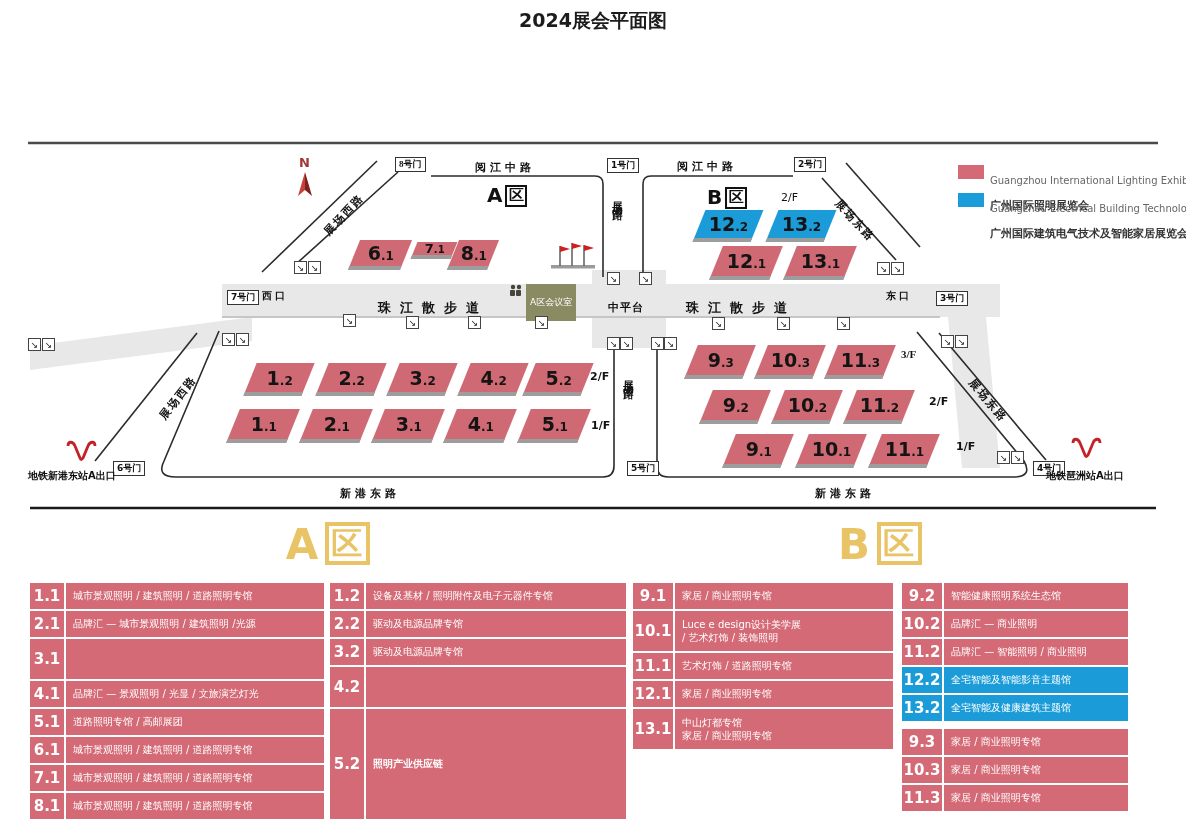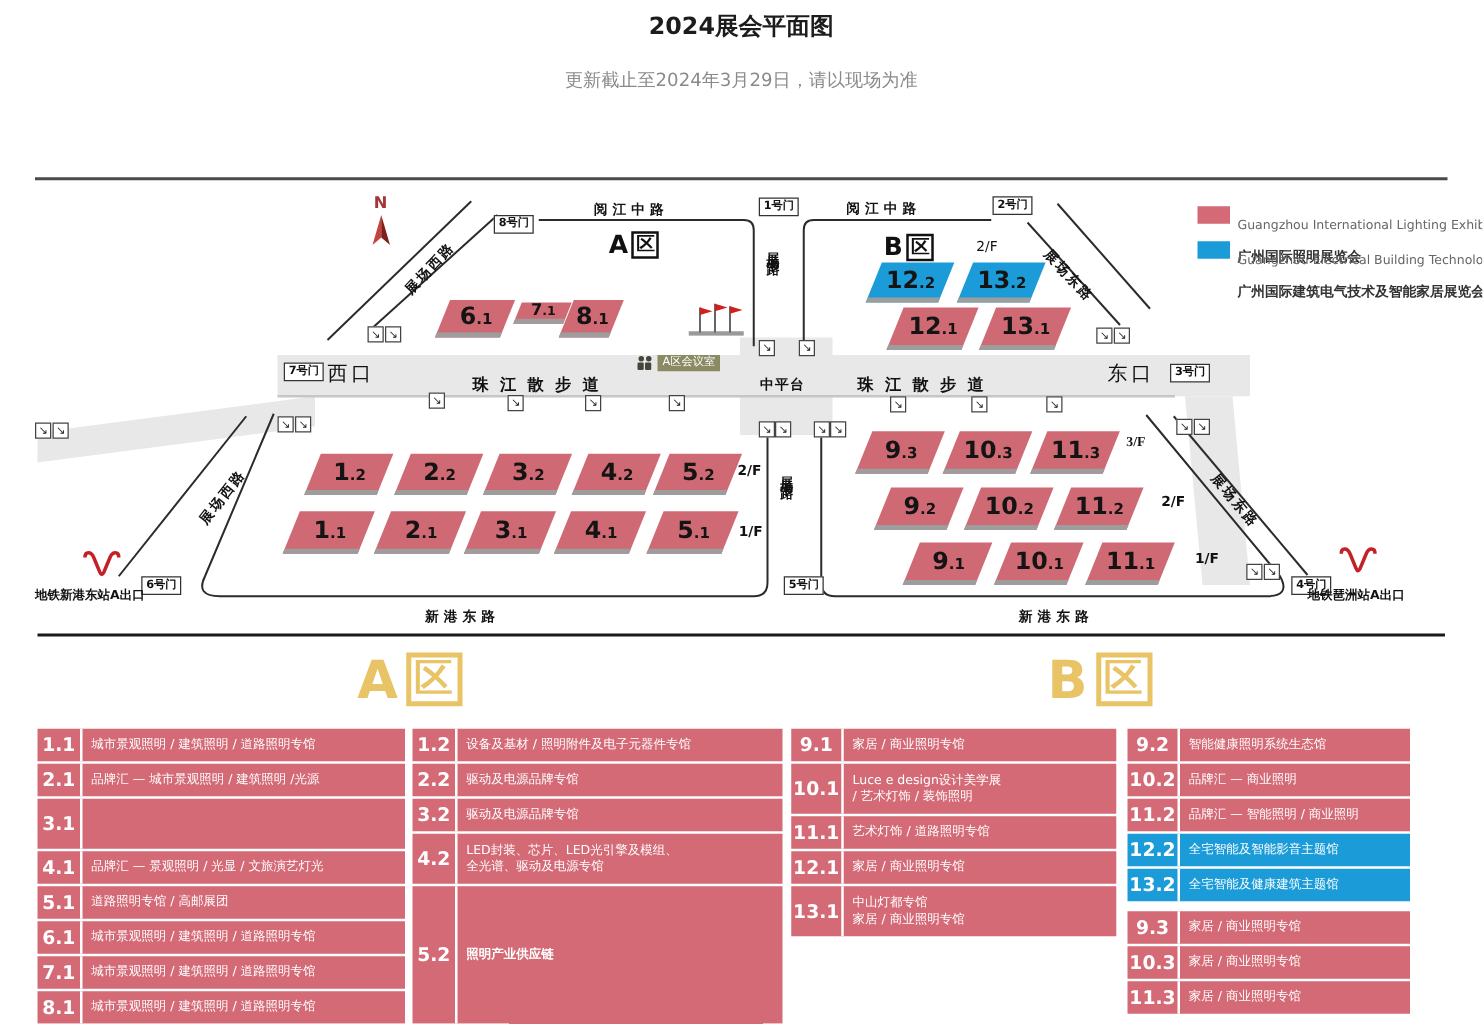--- a/index.html
+++ b/index.html
@@ -10,31 +10,31 @@
   .subtitle{position:absolute;top:55px;left:0;width:100%;text-align:center;
             font-size:14.5px;color:#8a8a8a;}
   .map-svg{position:absolute;left:0;top:0;width:1186px;height:819px;pointer-events:none;}
 
   
   .lbl{position:absolute;color:#111;white-space:nowrap;}
   .road{font-weight:bold;font-size:11px;letter-spacing:4px;}
   .droad{font-weight:bold;font-size:11px;letter-spacing:2px;transform-origin:center;}
   .vroad{font-weight:bold;font-size:10.5px;letter-spacing:3px;writing-mode:vertical-rl;}
   .pearl{font-weight:bold;font-size:13px;letter-spacing:9px;}
-  .exit{font-weight:normal;font-size:16px;letter-spacing:3px;}
+  .exit{font-weight:bold;font-size:10px;letter-spacing:3px;}
   .plat{font-weight:bold;font-size:11px;letter-spacing:1px;}
   .fl{position:absolute;font-size:11px;font-weight:bold;color:#111;}
   .compassN{position:absolute;font-size:13px;font-weight:bold;color:#a33636;}
   .gate{position:absolute;border:1.5px solid #333;background:#fff;font-size:9px;
         font-weight:bold;padding:2px 3px;white-space:nowrap;color:#111;line-height:1;}
   .esc{position:absolute;width:13px;height:13px;border:1px solid #444;background:#fff;
        font-size:9px;line-height:12px;text-align:center;color:#222;box-sizing:border-box;}
   .metro-lbl{position:absolute;font-size:10px;font-weight:bold;color:#111;white-space:nowrap;}
   .meet{position:absolute;background:#8a8a63;color:#fff;font-size:9px;line-height:13px;
-        padding:0 4px;white-space:nowrap;text-align:center;}
+        padding:12px 4px;white-space:nowrap;text-align:center;}
 
   .mz{position:absolute;font-weight:bold;font-size:20px;color:#111;}
   .mz .zc{display:inline-block;border:2.5px solid #111;font-size:15px;line-height:1;
           padding:1.5px;margin-left:3px;vertical-align:2px;}
 
   
   .hall{position:absolute;background:#cf6a75;border-bottom:4px solid #9d9d9d;
         transform:skewX(-22deg);display:flex;align-items:center;justify-content:center;}
   .hall.blue{background:#1b9cd9;}
   .hall-label{transform:skewX(22deg);font-weight:bold;color:#141414;font-size:12px;white-space:nowrap;}
@@ -64,21 +64,20 @@
          display:flex;flex-direction:column;justify-content:center;}
   .tdesc .bold-line{font-weight:bold;display:block;}
   .spacer6{height:6px;}
 </style>
 </head>
 <body>
 
 <div class="page">
 
   <div class="title">2024展会平面图</div>
-  <div class="subtitle">更新截止至2024年3月29日，请以现场为准</div>
 
   <svg class="map-svg" viewBox="0 0 1186 819">
 
     <path d="M28 143 H1158" stroke="#4a4a4a" stroke-width="2.5"></path>
 
     <g fill="#e8e8e8">
       <rect x="222" y="284" width="778" height="33"></rect>
       <rect x="592" y="270" width="74" height="78"></rect>
       <polygon points="252,317 30,346 30,370 252,341"></polygon>
       <polygon points="948,317 986,317 1000,468 962,468"></polygon>
@@ -154,21 +153,21 @@
   <div class="lbl plat" style="left:608px;top:300px;">中平台</div>
   <div class="meet" style="left:526px;top:284px;">A区会议室</div>
 
   <span class="gate" style="left:607px;top:158px;">1号门</span>
   <span class="gate" style="left:794px;top:157px;">2号门</span>
   <span class="gate" style="left:936px;top:291px;">3号门</span>
   <span class="gate" style="left:1033px;top:461px;">4号门</span>
   <span class="gate" style="left:627px;top:461px;">5号门</span>
   <span class="gate" style="left:113px;top:461px;">6号门</span>
   <span class="gate" style="left:227px;top:290px;">7号门</span>
-  <span class="gate" style="left:395px;top:172px;">8号门</span>
+  <span class="gate" style="left:395px;top:157px;font-family:Liberation Serif, serif;">8号门</span>
 
   <div class="metro-lbl" style="left:28px;top:469px;">地铁新港东站A出口</div>
   <div class="metro-lbl" style="left:1046px;top:469px;">地铁琶洲站A出口</div>
 
   <span class="esc" style="left:294px;top:261px;">↘</span>
   <span class="esc" style="left:308px;top:261px;">↘</span>
   <span class="esc" style="left:222px;top:333px;">↘</span>
   <span class="esc" style="left:236px;top:333px;">↘</span>
   <span class="esc" style="left:28px;top:338px;">↘</span>
   <span class="esc" style="left:42px;top:338px;">↘</span>
@@ -336,22 +335,20 @@
     <div class="trow" style="height:26px;">
         <div class="tnum">2.2</div>
         <div class="tdesc">驱动及电源品牌专馆</div>
       </div>
     <div class="trow" style="height:26px;">
         <div class="tnum">3.2</div>
         <div class="tdesc">驱动及电源品牌专馆</div>
       </div>
     <div class="trow" style="height:40px;">
         <div class="tnum">4.2</div>
-        <div class="tdesc">LED封装、芯片、LED光引擎及模组、
-全光谱、驱动及电源专馆</div>
       </div>
     <div class="trow" style="height:110px;">
         <div class="tnum">5.2</div>
         <div class="tdesc"><span class="bold-line">照明产业供应链</span></div>
       </div>
   </div>
 
   <div class="tbl w40" style="left:633px;top:583px;width:260px;">
     <div class="trow" style="height:26px;">
         <div class="tnum">9.1</div>

